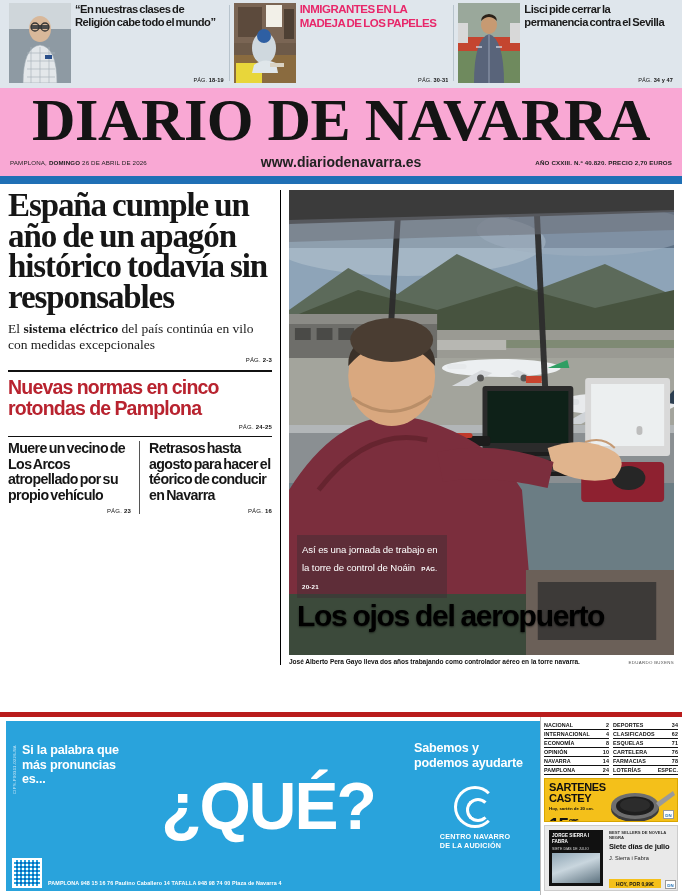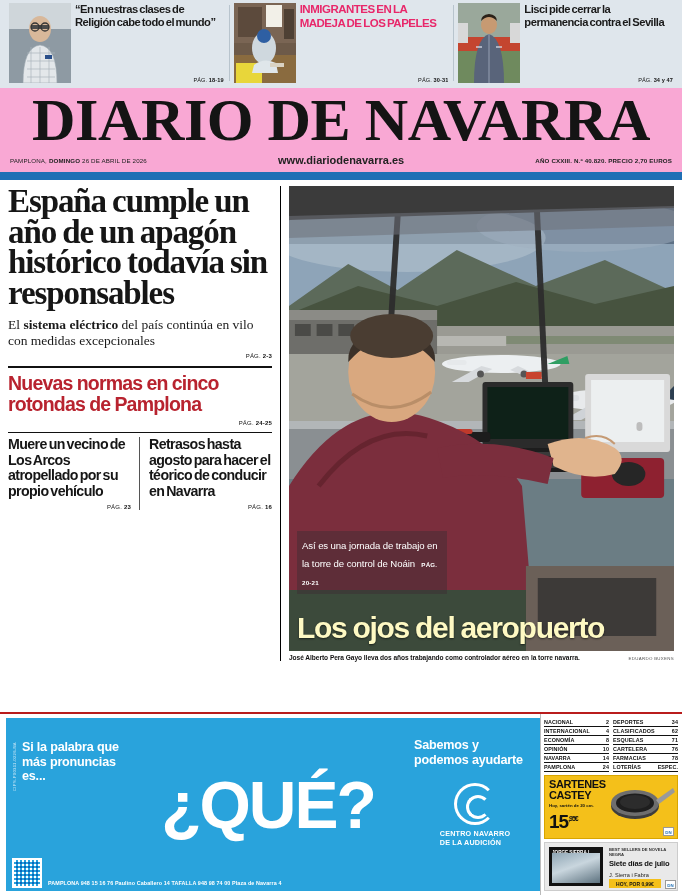--- a/index.html
+++ b/index.html
@@ -90,21 +90,21 @@
   .masthead-meta {
     display: flex;
     justify-content: space-between;
     align-items: center;
     font-size: 6.2px;
     font-weight: bold;
     color: #222;
     letter-spacing: 0.15px;
     padding: 4px 2px 2px 2px;
   }
-  .masthead-meta .web { font-size: 11px; letter-spacing: 0px; }
+  .masthead-meta .web { font-size: 14px; letter-spacing: 0px; }
   .meta-left .lt { font-weight: normal; }
 
   .blue-rule { height: 8px; background: #1f6fb5; }
 
   
   .main-area {
     display: flex;
     padding: 6px 8px 0 8px;
     gap: 0px;
   }
@@ -202,27 +202,27 @@
   .photo-caption-box .cpag {
     display: inline;
     font-size: 6.2px;
     font-weight: bold;
     color: #fff;
     letter-spacing: 0.2px;
   }
   .photo-big-title {
     position: absolute;
     left: 8px;
-    bottom: 8px;
+    bottom: 24px;
     font-family: "Liberation Sans", sans-serif;
     font-weight: bold;
     font-size: 30px;
     line-height: 31px;
     letter-spacing: -1.3px;
-    color: #fef9c3;
+    color: #000000;
     text-shadow: 0 1px 2px rgba(0,0,0,0.55);
     word-spacing: -1px;
   }
   .photo-credit-row {
     display: flex;
     justify-content: space-between;
     align-items: baseline;
     padding-top: 2.5px;
   }
   .photo-credit-row .cap {
@@ -238,21 +238,21 @@
     white-space: nowrap;
   }
 
   
   .bottom-strip {
     position: absolute;
     left: 0; right: 0;
     top: 712px;
     height: 183px;
     display: flex;
-    border-top: 2px solid #b91c1c;
+    border-top: 5px solid #b91c1c;
     background: #fff;
   }
   .ad-main {
     flex: 1;
     background: #29a3dc;
     position: relative;
     margin: 4px 0 4px 6px;
     display: flex;
     align-items: stretch;
     overflow: hidden;
@@ -386,21 +386,21 @@
     justify-content: space-between;
     border-bottom: 0.8px solid #111;
     padding: 1.1px 0 0.9px 0;
     font-weight: bold;
     color: #111;
     letter-spacing: 0.1px;
   }
   .index-row .num { font-weight: bold; }
 
   .promo-pan {
-    height: 64px;
+    height: 44px;
     background: #f4c01a;
     position: relative;
     overflow: hidden;
     border: 1px solid #d8a500;
   }
   .promo-pan .title {
     position: absolute; left: 4px; top: 3px;
     font-size: 11px; font-weight: bold;
     color: #111; line-height: 11.5px;
     letter-spacing: -0.4px;

